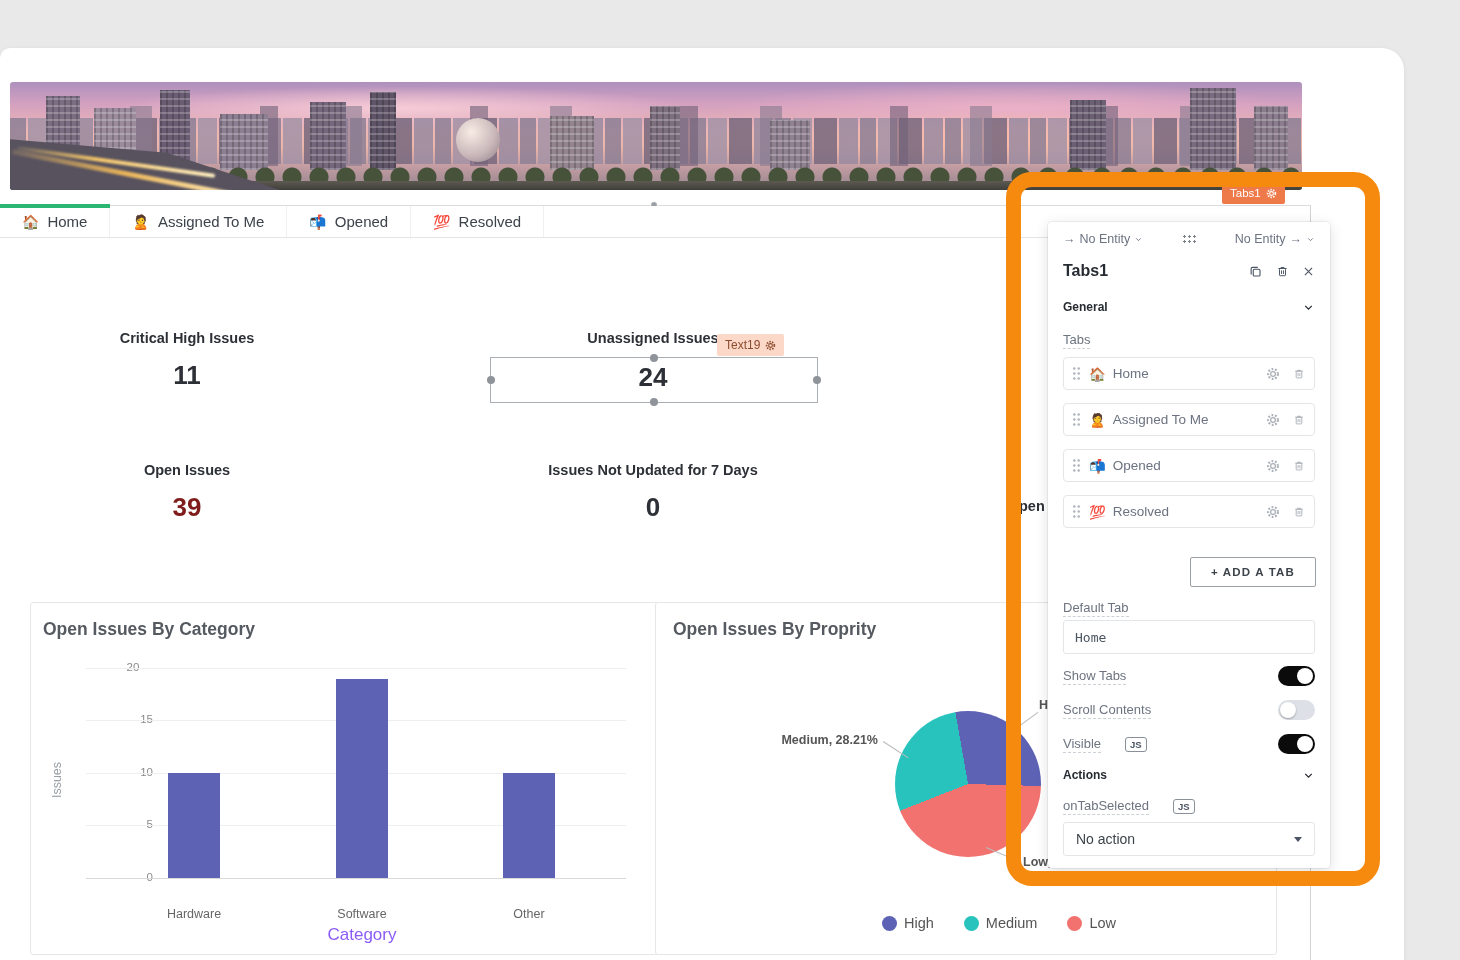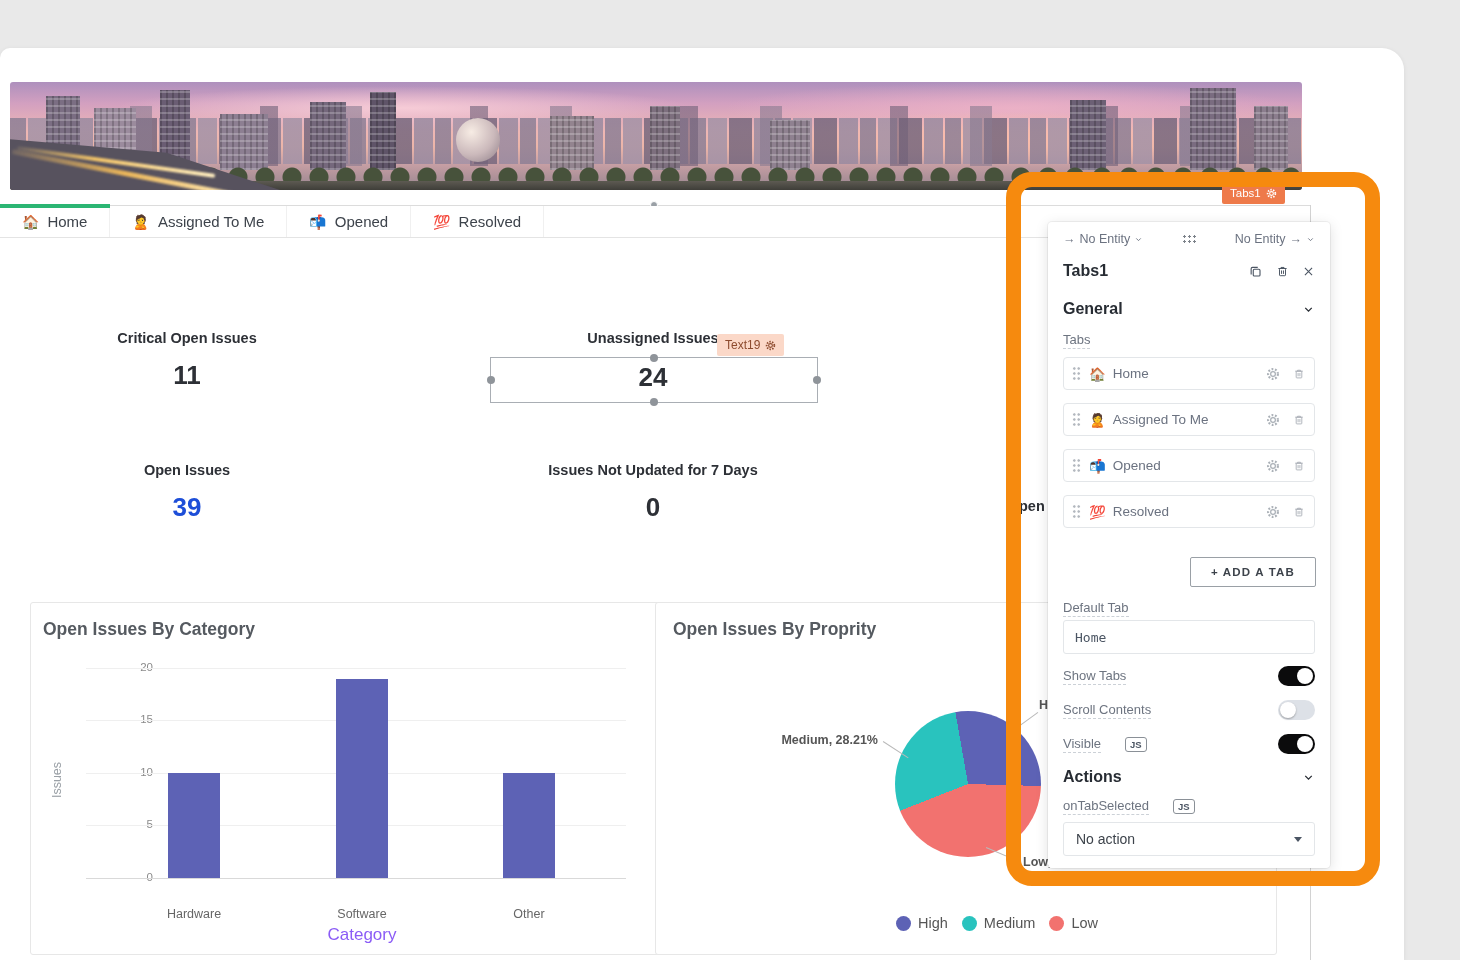--- a/index.html
+++ b/index.html
@@ -65,37 +65,37 @@
           background:repeating-linear-gradient(180deg,#efefef 0 1px,rgba(0,0,0,0) 1px 52.5px); }
   .baseline { position:absolute; left:0; bottom:-1px; width:100%; height:1px; background:#d9d9d9; }
   .vbar { position:absolute; bottom:0; width:52px; }
   .ytick { position:absolute; right:548px; width:40px; text-align:right; font-size:11.5px; color:#8b8b8b; }
   .xlab { position:absolute; top:304px; width:120px; transform:translateX(-50%); text-align:center; font-size:12.5px; color:#666; }
   .ylabel { position:absolute; left:8px; top:170px; font-size:12.5px; color:#9aa0a6; transform:rotate(-90deg); transform-origin:center; }
   .xlabel { position:absolute; left:331px; top:322px; transform:translateX(-50%); font-size:17px; color:#8b5cf6; }
   .pie-circle { position:absolute; left:239px; top:108px; width:146px; height:146px; border-radius:50%; }
   .callout { position:absolute; font-size:12.5px; font-weight:700; color:#555; white-space:nowrap; }
   .cline { position:absolute; height:1.4px; background:#b9b9b9; transform-origin:left center; }
-  .legend { position:absolute; left:204px; top:312px; display:flex; gap:14px; align-items:center;padding-left:36px; }
+  .legend { position:absolute; left:190px; top:312px; display:flex; gap:30px; align-items:center;padding-left:36px; }
   .litem { display:flex; align-items:center; gap:7px; font-size:14.5px; color:#555; }
   .ldot { width:15px; height:15px; border-radius:50%; }
 
   
   .panel { position:absolute; left:1048px; top:222px; width:282px; height:646px; background:#fff; border-radius:4px;
            box-shadow:0 0 0 1px rgba(0,0,0,.05),0 3px 14px rgba(0,0,0,.13); z-index:20; font-size:13.5px; color:#4b5563; }
   .pinner { position:relative; width:100%; height:100%; padding:0 15px; }
   .entrow { position:absolute; left:15px; right:15px; top:10px; display:flex; justify-content:space-between; align-items:center; color:#6b7280; font-size:12.5px; }
   .entgrp { display:flex; align-items:center; gap:4px; cursor:pointer; }
   .dotgrid { width:15px; height:10px; background:radial-gradient(circle,#7c828a 1.2px,rgba(0,0,0,0) 1.4px); background-size:5px 5px; cursor:pointer; }
   .trow { position:absolute; left:15px; right:15px; top:40px; display:flex; justify-content:space-between; align-items:center; }
   .wname { font-size:16px; font-weight:700; color:#272c33; }
   .ticons { display:flex; gap:12px; align-items:center; color:#4b5563; }
   .ticons .ibtn { cursor:pointer; display:flex; }
   .sechead { position:absolute; left:15px; right:15px; display:flex; justify-content:space-between; align-items:center;
-             font-size:16px; font-weight:700; color:#272c33; cursor:pointer; }
+             font-size:12px; font-weight:700; color:#272c33; cursor:pointer; }
   .plabel { font-size:13px; color:#6d7480; border-bottom:1px dashed #ccd1d7; padding-bottom:1px; }
   .tabitem { position:absolute; left:15px; width:252px; height:33px; border:1px solid #e3e6e9; border-radius:4px;
              display:flex; align-items:center; padding:0 8px; gap:8px; background:#fff; }
   .drag { width:9px; height:15px; background:radial-gradient(circle,#b3b8bf 1.2px,rgba(0,0,0,0) 1.4px); background-size:4.5px 5px; cursor:grab; }
   .tabitem .nm { flex:1; color:#6b7280; font-size:13.5px; display:flex; gap:7px; align-items:center; }
   .rowicons { display:flex; gap:12px; color:#aab0b7; }
   .rowicons .ibtn { cursor:pointer; display:flex; }
   .addtab { position:absolute; left:142px; top:335px; width:126px; height:30px; border:1px solid #9aa0a6; border-radius:2px;
             background:#fff; font-size:11.5px; font-weight:700; letter-spacing:1.2px; color:#3d434b;
             display:flex; align-items:center; justify-content:center; cursor:pointer; font-family:"Liberation Sans",sans-serif; }
@@ -169,30 +169,30 @@
         <span class="emo">📬</span>
         <span>Opened</span>
       </div>
       <div class="tab">
         <span class="emo">💯</span>
         <span>Resolved</span>
       </div>
     </div>
 
     <div class="stat" style="left:187px;top:282px;">
-      <div class="lb">Critical Open Issues</div>
+      <div class="lb">Critical High Issues</div>
       <div class="vl">11</div>
     </div>
     <div class="stat" style="left:653px;top:282px;">
       <div class="lb">Unassigned Issues</div>
       <div class="vl" style="margin-top:16px;">24</div>
     </div>
     <div class="stat" style="left:187px;top:414px;">
       <div class="lb">Open Issues</div>
-      <div class="vl" style="color: #1d4ed8;">39</div>
+      <div class="vl" style="color: #7f1d1d;">39</div>
     </div>
     <div class="stat" style="left:653px;top:414px;">
       <div class="lb">Issues Not Updated for 7 Days</div>
       <div class="vl">0</div>
     </div>
     <div class="frag">pen I</div>
 
     <div class="selbox">
       <div class="handle" style="left:50%;top:-4px;transform:translateX(-50%);"></div>
       <div class="handle" style="left:50%;bottom:-4px;transform:translateX(-50%);"></div>
@@ -203,21 +203,21 @@
       <span>Text19</span>
       <svg class="i" width="11" height="11" viewBox="0 0 20 20">
           <circle cx="10" cy="10" r="7" fill="none" stroke="currentColor" stroke-width="3.2" stroke-dasharray="2.6 2.4"></circle>
           <circle cx="10" cy="10" r="3.4" fill="none" stroke="currentColor" stroke-width="2"></circle>
         </svg>
     </div>
 
     <div class="card bar">
       <div class="ctitle">Open Issues By Category</div>
       <span class="ylabel">Issues</span>
-      <span class="ytick" style="top:58px;">20</span>
+      <span class="ytick" style="top:58px;text-align:center;">20</span>
       <span class="ytick" style="top:110px;">15</span>
       <span class="ytick" style="top:163px;">10</span>
       <span class="ytick" style="top:215px;">5</span>
       <span class="ytick" style="top:268px;">0</span>
       <div class="plot">
         <div class="vbar" style="left: 82px; height: 105px; background: rgb(93, 98, 181);"></div>
         <div class="vbar" style="left: 250px; height: 199.5px; background: rgb(93, 98, 181);"></div>
         <div class="vbar" style="left: 417px; height: 105px; background: rgb(93, 98, 181);"></div>
         <div class="baseline"></div>
       </div>

